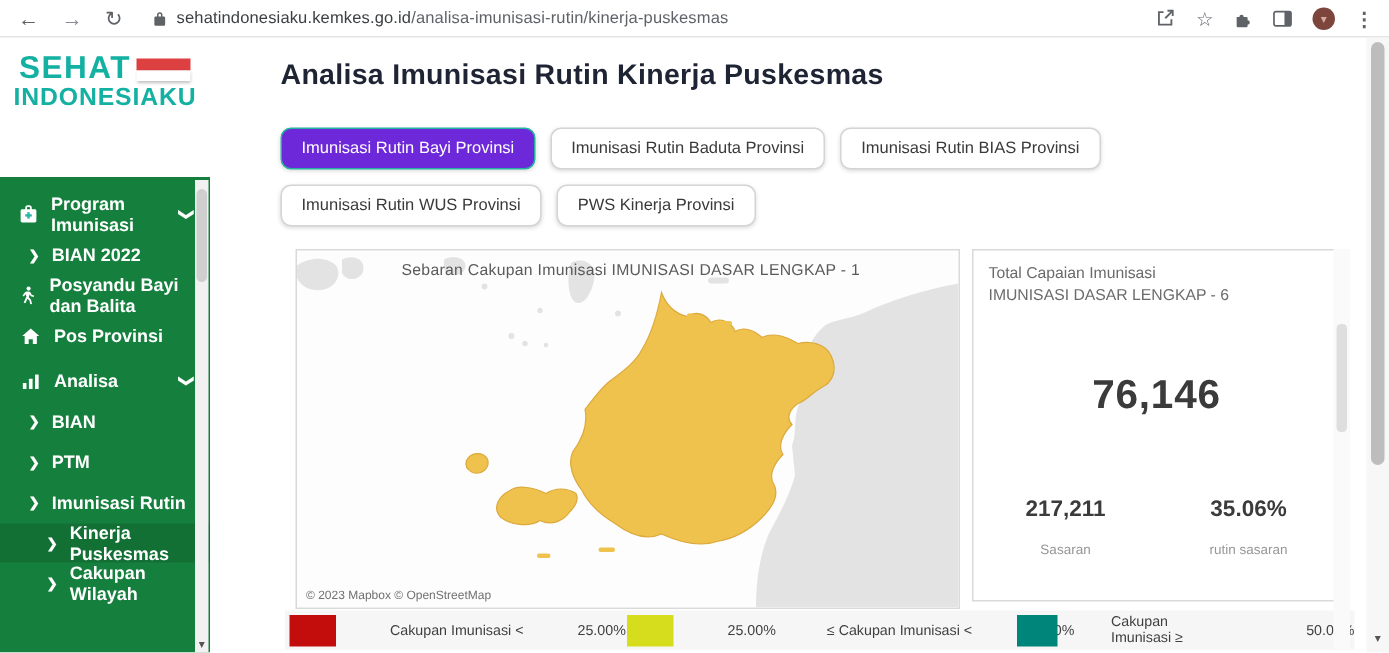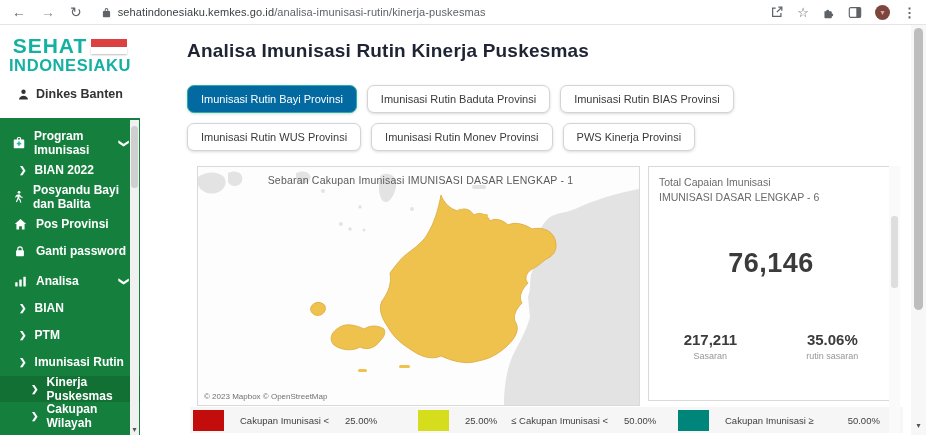--- a/index.html
+++ b/index.html
@@ -45,41 +45,41 @@
   .sb-thumb { position:absolute; top:6px; left:1px; width:7px; height:62px; background:#cfcfcf; border-radius:4px; }
   .sb-arrow { position:absolute; bottom:1px; left:0; width:9px; text-align:center; font-size:8px; color:#555; }
 
   
   .main { position:absolute; top:25px; left:173px; width:733px; height:410px; background:#fff; }
   .page-title { position:absolute; left:14px; top:15px; font-size:19px; font-weight:bold;
                 color:#1e2433; letter-spacing:.2px; }
   .tabs { position:absolute; left:14px; top:60px; width:660px; display:flex; flex-wrap:wrap; gap:10px; }
   .tab { font-family:inherit; font-size:11px; color:#3a3a3a; background:#fff; border:1px solid #d4d4d4;
          border-radius:7px; padding:7px 13px; box-shadow:0 1px 3px rgba(0,0,0,.15); cursor:pointer; white-space:nowrap; }
-  .tab.active { background:#0369a1; border-color:#25b1a1; color:#fff; }
+  .tab.active { background:#6d28d9; border-color:#25b1a1; color:#fff; }
 
   
   .map-panel { position:absolute; left:24px; top:141px; width:443px; height:240px;
                border:1px solid #d9d9d9; background:#fdfdfd; overflow:hidden; }
   .map-title { position:absolute; top:7px; left:4px; right:0; text-align:center; font-size:10.5px;
                color:#5a5a5a; z-index:5; letter-spacing:.2px; }
   .map-svg { position:absolute; inset:0; }
   .map-attrib { position:absolute; left:6px; bottom:4px; font-size:8px; color:#707070; z-index:5; }
 
   .stats-panel { position:absolute; left:475px; top:141px; width:246px; height:235px;
                  border:1px solid #d9d9d9; background:#fff; }
   .stats-title { padding:8px 10px 0 10px; font-size:10.5px; color:#6b6b6b; line-height:1.4; }
   .stats-total { text-align:center; margin-top:44px; font-size:27px; font-weight:bold;
                  color:#3b3b3b; letter-spacing:.5px; }
   .stats-row { display:flex; justify-content:space-around; margin-top:52px; }
   .stat-value { font-size:15px; font-weight:bold; color:#3b3b3b; text-align:center; }
-  .stat-cap { font-size:9px; color:#979797; text-align:center; margin-top:3px; }
+  .stat-cap { font-size:9px; color:#979797; text-align:center; margin-top:13px; }
 
   .legend { position:absolute; left:17px; top:382px; width:713px; height:26px; background:#f6f6f6; }
-  .lg-item { position:absolute; top:0; height:26px; display:flex; align-items:center; font-size:9.5px; color:#3f3f3f; }
+  .lg-item { position:absolute; top:0; height:26px; display:flex; align-items:center; font-size:9.5px; color:#3f3f3f;gap:20px; }
   .lg-item.i0 { left:3px; } .lg-item.i1 { left:228px; } .lg-item.i2 { left:488px; }
   .swatch { width:31px; height:21px; margin-right:16px; }
   .lg-prefix { margin-right:14px; }
   .lg-value { margin-left:16px; }
   .lg-item.i2 .lg-value { margin-left:34px; }
 
   
   .inner-scroll { position:absolute; left:716px; top:141px; width:11px; height:267px; background:#fafafa; }
   .inner-thumb { position:absolute; top:50px; left:2px; width:7px; height:72px; background:#dedede; border-radius:3px; }
 
@@ -136,29 +136,20 @@
   <div class="logo-area">
     <div class="logo-row">
       <span class="logo-t">SEHAT</span>
       <span class="flag">
           <span class="red" style="display:block"></span>
           <span class="white" style="display:block"></span>
         </span>
     </div>
     <div class="logo-t2">INDONESIAKU</div>
   </div>
-  <div class="user-row">
-    <span>
-      <svg width="13" height="13" viewBox="0 0 16 16" fill="#333">
-          <circle cx="8" cy="4.6" r="2.7"></circle>
-          <path d="M2.4 14c.5-3.1 2.9-4.6 5.6-4.6s5.1 1.5 5.6 4.6z"></path>
-        </svg>
-    </span>
-    <span>Dinkes Banten</span>
-  </div>
 
   <div class="menu">
     <div class="mi">
       <span class="ic">
         <svg width="14" height="14" viewBox="0 0 16 16" fill="#fff">
             <path d="M5.5 4V3a2 2 0 0 1 2-2h1a2 2 0 0 1 2 2v1h2.3c.7 0 1.2.5 1.2 1.2v7.6c0 .7-.5 1.2-1.2 1.2H3.2c-.7 0-1.2-.5-1.2-1.2V5.2C2 4.5 2.5 4 3.2 4h2.3zm1.3-1v1h2.4V3a.7.7 0 0 0-.7-.7h-1a.7.7 0 0 0-.7.7z"></path>
             <rect x="7.1" y="6.2" width="1.8" height="5" fill="#2bb5a5"></rect>
             <rect x="5.5" y="7.8" width="5" height="1.8" fill="#2bb5a5"></rect>
           </svg>
       </span>
@@ -179,28 +170,20 @@
       <span>Posyandu Bayi dan Balita</span>
     </div>
     <div class="mi">
       <span class="ic">
         <svg width="13" height="13" viewBox="0 0 16 16" fill="#fff">
             <path d="M8 1.3L15 7.4h-2v6.6H9.7V10H6.3v4H3V7.4H1z"></path>
           </svg>
       </span>
       <span>Pos Provinsi</span>
     </div>
-    <div class="mi">
-      <span class="ic">
-        <svg width="12" height="13" viewBox="0 0 16 16" fill="#fff">
-            <path d="M4.3 6.2V4.7a3.7 3.7 0 0 1 7.4 0v1.5h.5c.6 0 1 .4 1 1v6c0 .6-.4 1-1 1H3.8c-.6 0-1-.4-1-1v-6c0-.6.4-1 1-1h.5zm1.5 0h4.4V4.7a2.2 2.2 0 0 0-4.4 0z"></path>
-          </svg>
-      </span>
-      <span>Ganti password</span>
-    </div>
     <div class="mi gap-top">
       <span class="ic">
         <svg width="13" height="13" viewBox="0 0 16 16" fill="#fff">
             <rect x="1.5" y="9" width="3" height="5" rx=".5"></rect>
             <rect x="6.5" y="5.5" width="3" height="8.5" rx=".5"></rect>
             <rect x="11.5" y="2" width="3" height="12" rx=".5"></rect>
           </svg>
       </span>
       <span>Analisa</span>
       <span class="chev down">❯</span>
@@ -234,21 +217,20 @@
 </div>
 
 <div class="main">
   <div class="page-title">Analisa Imunisasi Rutin Kinerja Puskesmas</div>
 
   <div class="tabs">
     <button class="tab active">Imunisasi Rutin Bayi Provinsi</button>
     <button class="tab">Imunisasi Rutin Baduta Provinsi</button>
     <button class="tab">Imunisasi Rutin BIAS Provinsi</button>
     <button class="tab">Imunisasi Rutin WUS Provinsi</button>
-    <button class="tab">Imunisasi Rutin Monev Provinsi</button>
     <button class="tab">PWS Kinerja Provinsi</button>
   </div>
 
   <div class="map-panel">
     <div class="map-title">Sebaran Cakupan Imunisasi IMUNISASI DASAR LENGKAP - 1</div>
     <svg class="map-svg" width="441" height="238" viewBox="0 0 441 238">
       <rect x="0" y="0" width="441" height="238" fill="#fdfdfd"></rect>
 
       <g fill="#e3e3e3">
         <path d="M0,10 C8,4 20,4 26,10 C30,16 26,24 18,26 C10,28 2,24 0,18 Z"></path>

